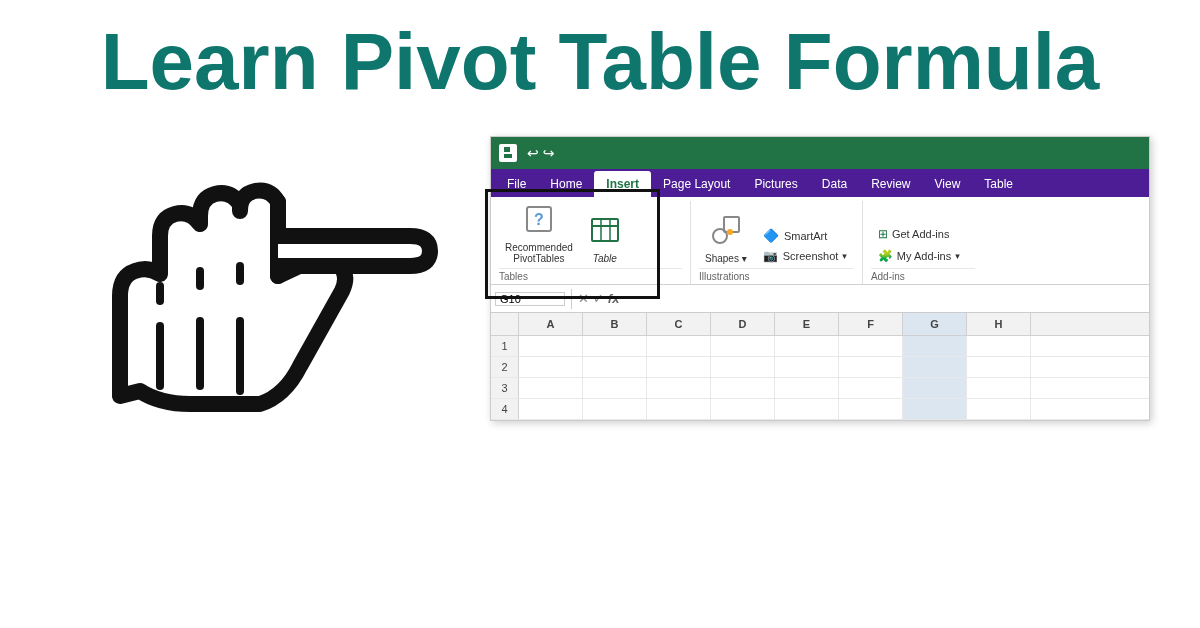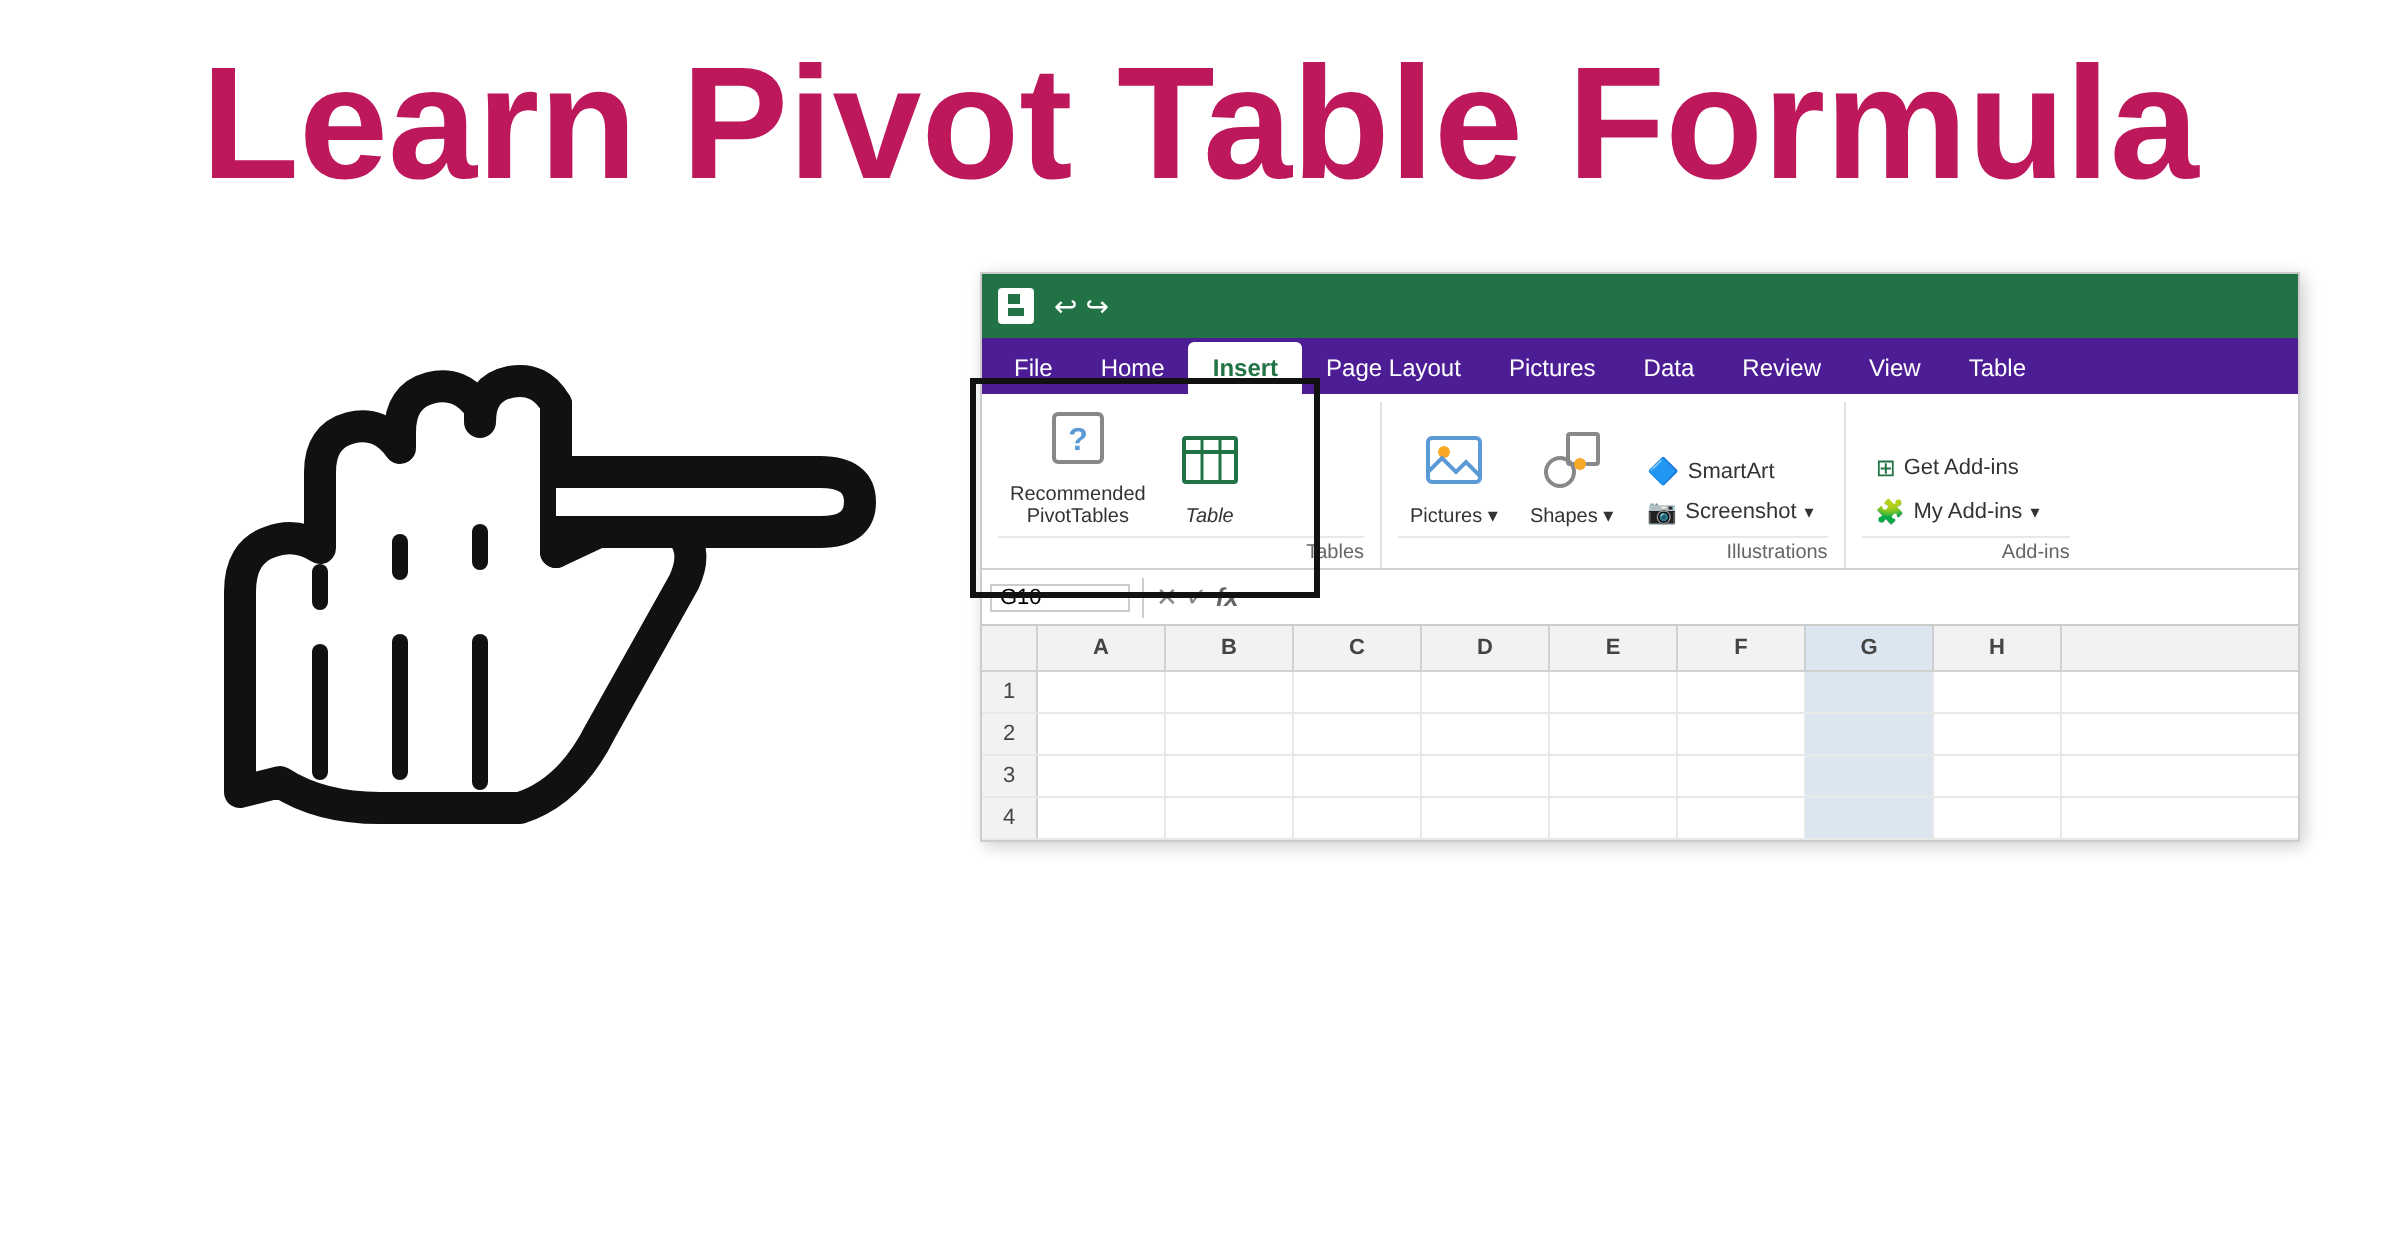--- a/index.html
+++ b/index.html
@@ -9,21 +9,21 @@
       background: #ffffff;
       font-family: 'Segoe UI', Arial, sans-serif;
       overflow: hidden;
       position: relative;
     }
 
     
     .page-title {
       font-size: 80px;
       font-weight: 900;
-      color: #be185d;
+      color: #0f766e;
       text-align: center;
       padding: 18px 20px 10px 20px;
       line-height: 1.1;
     }
 
     
     .content-area {
       display: flex;
       flex-direction: row;
       align-items: flex-start;
@@ -153,21 +153,21 @@
       display: flex;
       align-items: flex-end;
       gap: 4px;
       flex: 1;
       padding-bottom: 2px;
     }
 
     .ribbon-group-label {
       font-size: 10px;
       color: #666;
-      text-align: right;
+      text-align: left;
       width: 100%;
       padding: 2px 0;
       border-top: 1px solid #e8e8e8;
       margin-top: auto;
     }
 
     .ribbon-btn {
       display: flex;
       flex-direction: column;
       align-items: center;
@@ -447,30 +447,20 @@
               </div>
               <div class="ribbon-btn-label">Table</div>
             </div>
           </div>
           <div class="ribbon-group-label">Tables</div>
         </div>
 
         <div class="ribbon-group" style="min-width:170px;">
           <div class="ribbon-group-items">
 
-            <div class="ribbon-btn">
-              <div class="ribbon-btn-icon">
-                <svg width="32" height="32" viewBox="0 0 32 32">
-                  <rect x="3" y="5" width="26" height="22" rx="2" fill="none" stroke="#5b9bd5" stroke-width="2"></rect>
-                  <circle cx="11" cy="12" r="3" fill="#f9a825"></circle>
-                  <path d="M3 22 L10 15 L17 22 L22 17 L29 24" stroke="#5b9bd5" stroke-width="2" fill="none"></path>
-                </svg>
-              </div>
-              <div class="ribbon-btn-label">Pictures <span>▾</span></div>
-            </div>
 
             <div class="ribbon-btn">
               <div class="ribbon-btn-icon">
                 <svg width="32" height="32" viewBox="0 0 32 32">
                   <rect x="14" y="3" width="15" height="15" rx="1" fill="none" stroke="#888" stroke-width="2"></rect>
                   <circle cx="10" cy="22" r="7" fill="none" stroke="#888" stroke-width="2"></circle>
                   <circle cx="20" cy="18" r="3" fill="#f9a825"></circle>
                 </svg>
               </div>
               <div class="ribbon-btn-label">Shapes <span>▾</span></div>

